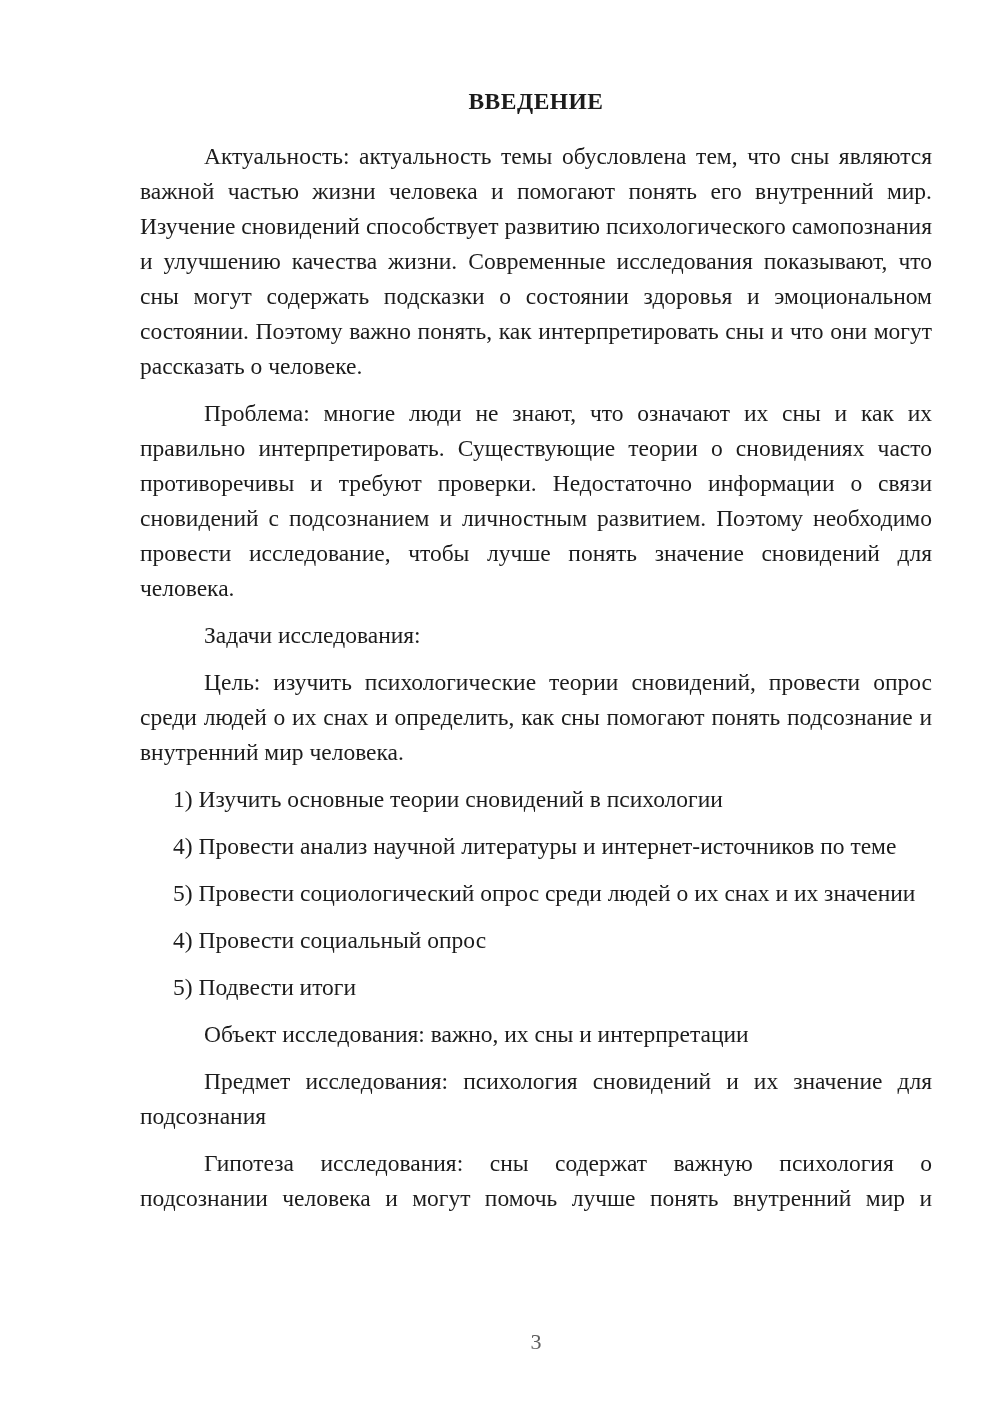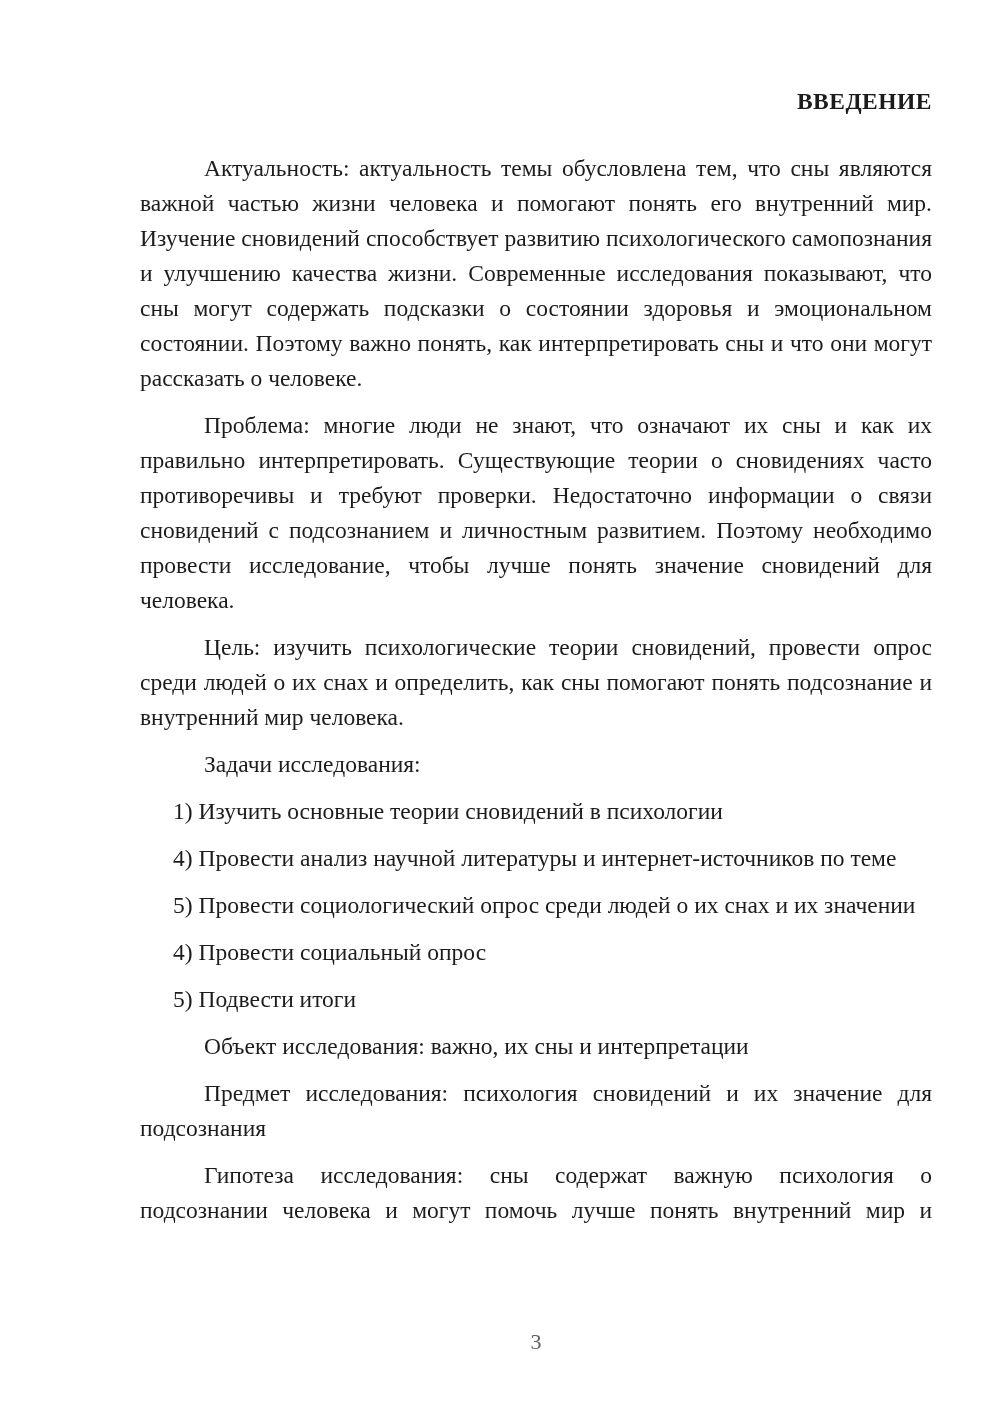--- a/index.html
+++ b/index.html
@@ -20,22 +20,22 @@
   .content {
     position: absolute;
     top: 84px;
     left: 140px;
     width: 792px;
   }
   .doc-title {
     font-size: 23.5px;
     line-height: 35px;
     font-weight: bold;
-    text-align: right;
-    margin: 0 0 32px 0;
+    text-align: center;
+    margin: 0 0 20px 0;
     letter-spacing: 0.5px;
   }
   .content p {
     font-size: 23.5px;
     line-height: 35px;
     text-align: justify;
     margin: 12px 0 0 0;
   }
   .content p:first-of-type {
     margin-top: 17px;
@@ -65,23 +65,23 @@
 <body>
 
 <div class="page">
   <div class="content">
     <h1 class="doc-title">ВВЕДЕНИЕ</h1>
 
     <p class="para-body">Актуальность: актуальность темы обусловлена тем, что сны являются важной частью жизни человека и помогают понять его внутренний мир. Изучение сновидений способствует развитию психологического самопознания и улучшению качества жизни. Современные исследования показывают, что сны могут содержать подсказки о состоянии здоровья и эмоциональном состоянии. Поэтому важно понять, как интерпретировать сны и что они могут рассказать о человеке.</p>
 
     <p class="para-body">Проблема: многие люди не знают, что означают их сны и как их правильно интерпретировать. Существующие теории о сновидениях часто противоречивы и требуют проверки. Недостаточно информации о связи сновидений с подсознанием и личностным развитием. Поэтому необходимо провести исследование, чтобы лучше понять значение сновидений для человека.</p>
 
+    <p class="para-body">Задачи исследования:</p>
+
     <p class="para-body">Цель: изучить психологические теории сновидений, провести опрос среди людей о их снах и определить, как сны помогают понять подсознание и внутренний мир человека.</p>
-
-    <p class="para-body">Задачи исследования:</p>
 
     <p class="para-list">1) Изучить основные теории сновидений в психологии</p>
 
     <p class="para-list">4) Провести анализ научной литературы и интернет-источников по теме</p>
 
     <p class="para-list">5) Провести социологический опрос среди людей о их снах и их значении</p>
 
     <p class="para-list">4) Провести социальный опрос</p>
 
     <p class="para-list">5) Подвести итоги</p>

